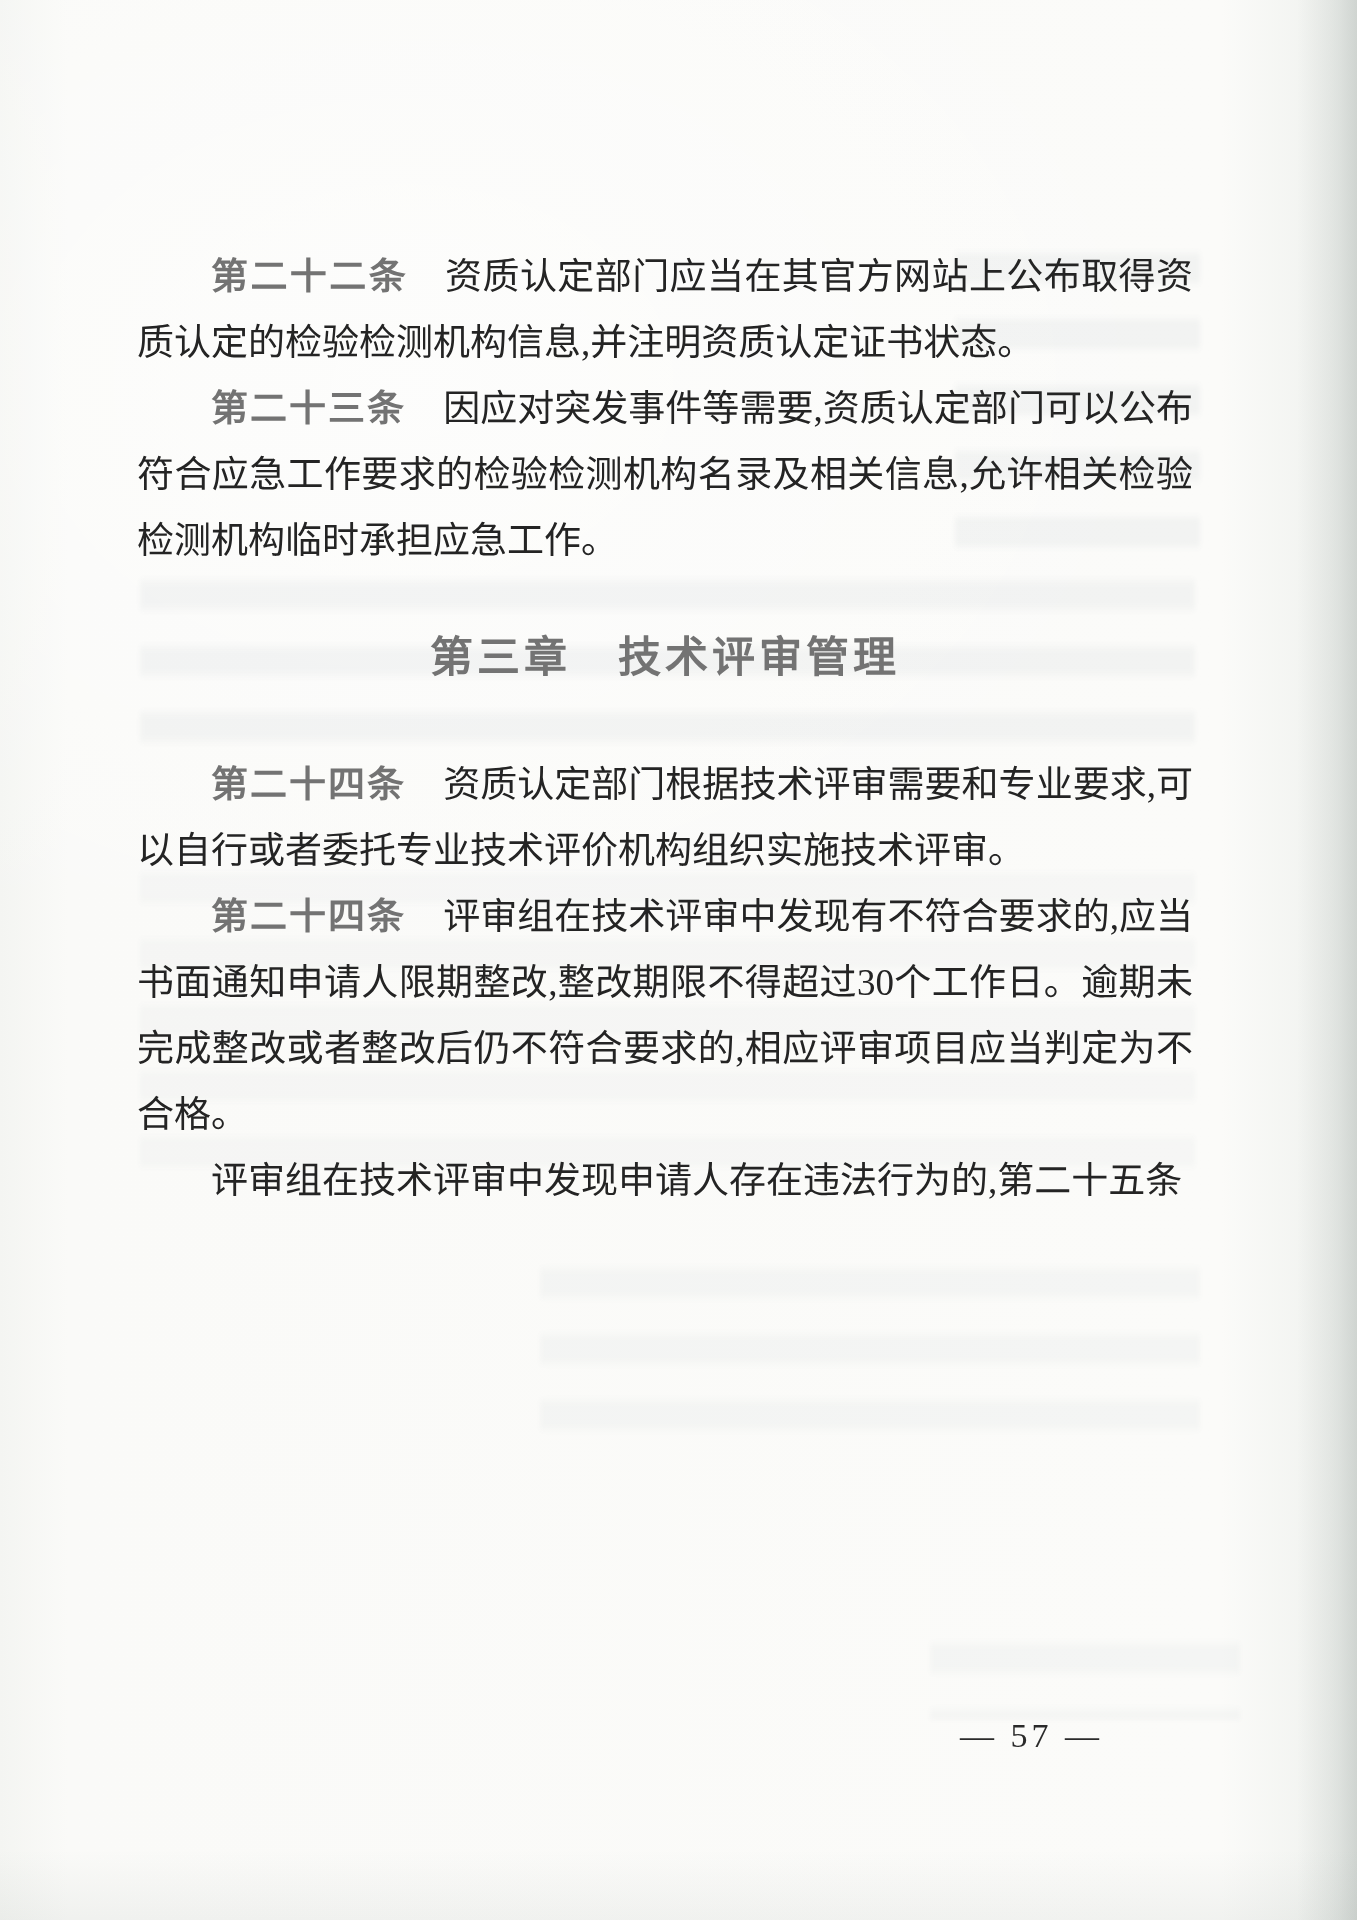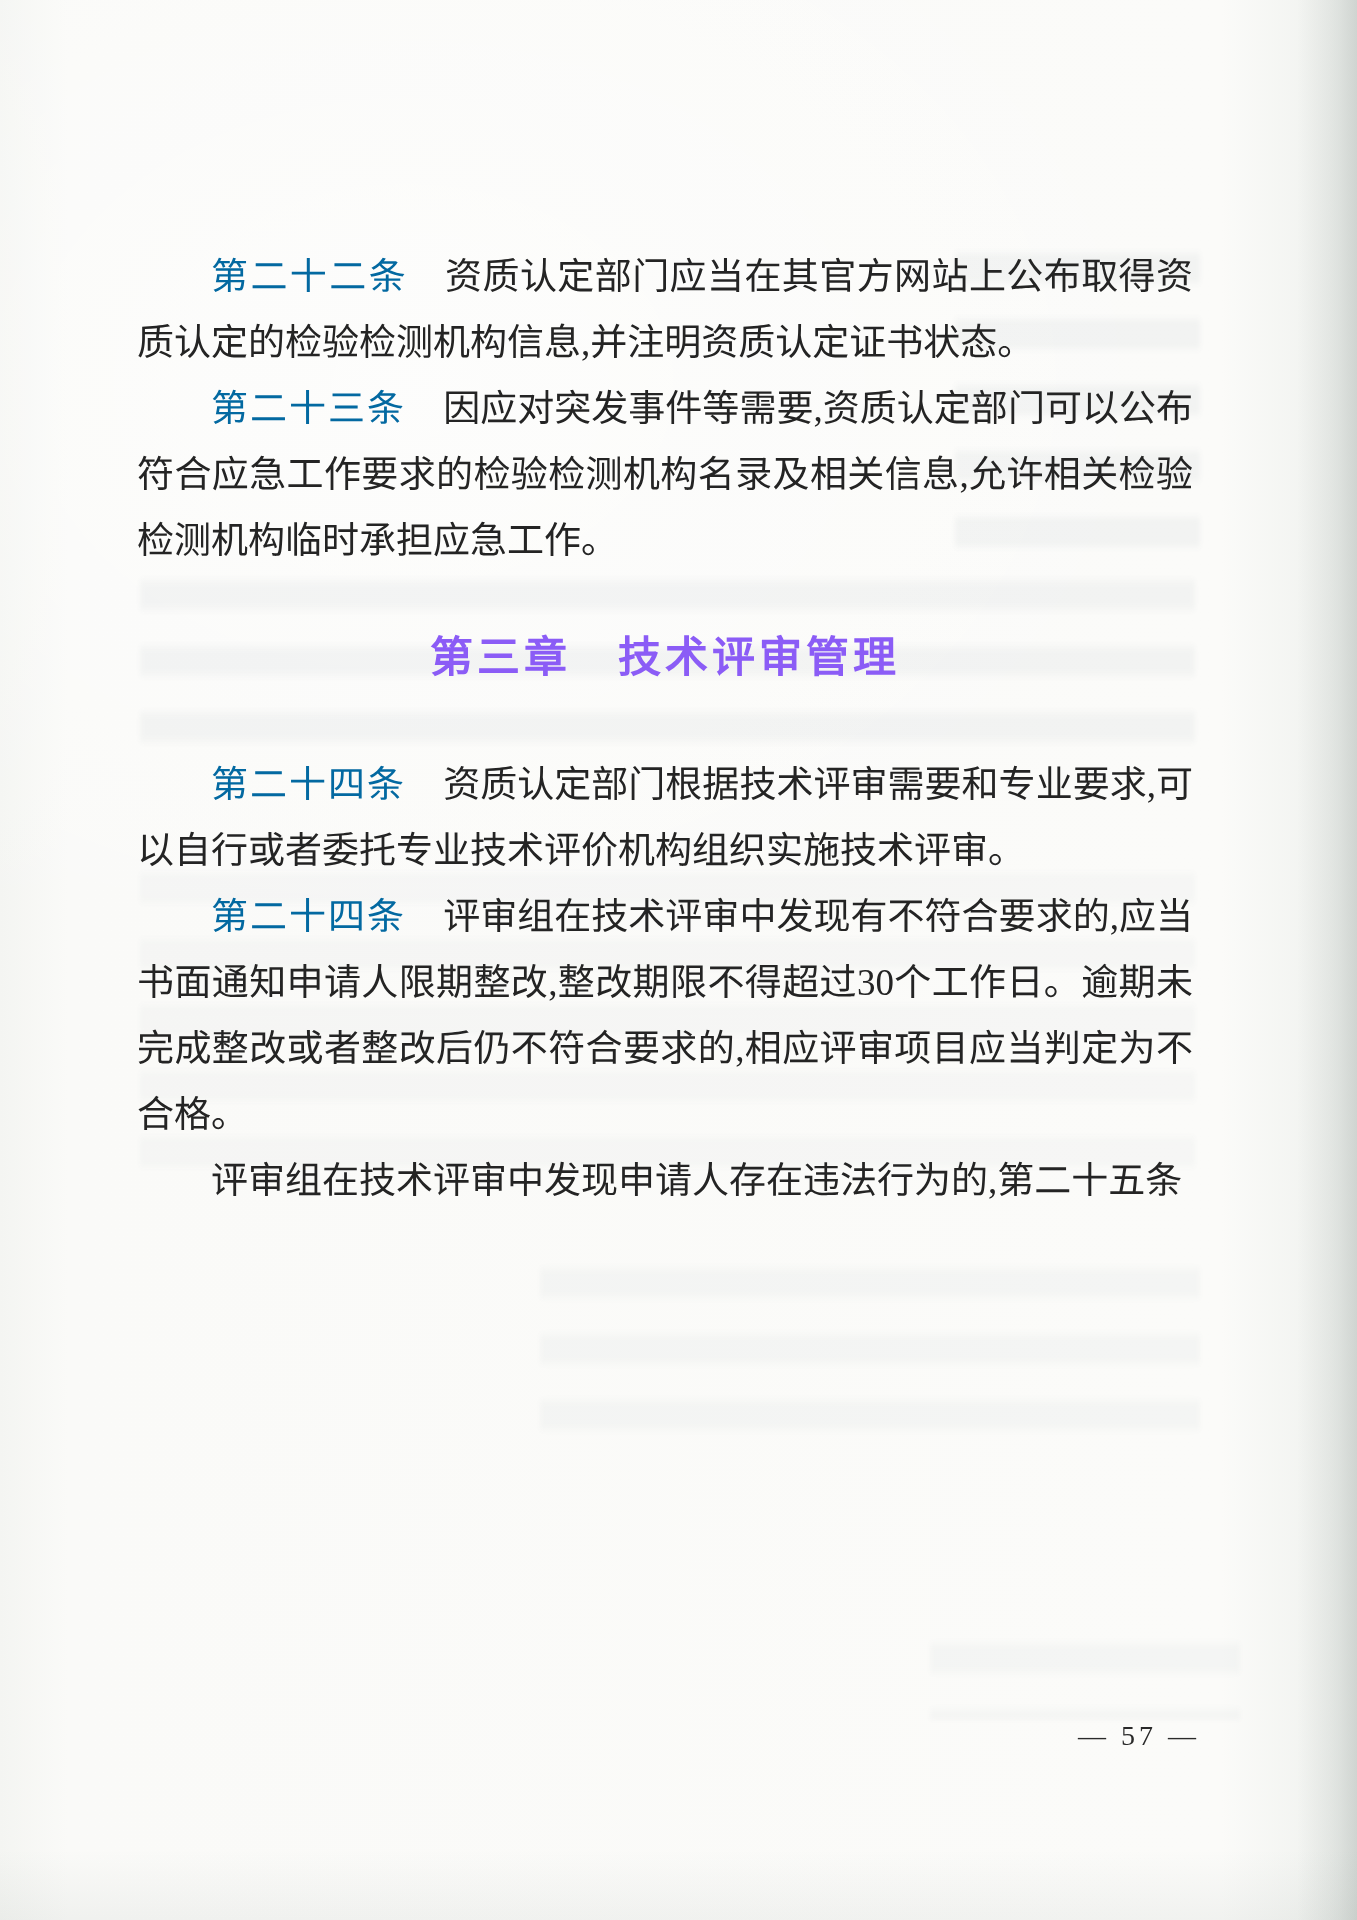--- a/index.html
+++ b/index.html
@@ -46,34 +46,34 @@
   .para{
     margin:0;
     font-size:37px;line-height:66px;
     letter-spacing:0;
     text-align:justify;
     text-indent:2em;
     color:#242424;
   }
   .article-label{
     font-family:"Liberation Sans","DejaVu Sans",sans-serif;
-    font-weight:400;color:#0369a1;
+    font-weight:700;color:#737373;
     margin-right:37px;letter-spacing:2px;
   }
   .chapter{
     margin:50px 0 62px 0;
     text-align:center;text-indent:0;
     font-family:"Liberation Sans","DejaVu Sans",sans-serif;
     font-weight:700;font-size:43px;line-height:66px;
-    letter-spacing:4px;color:#8b5cf6;
+    letter-spacing:4px;color:#737373;
   }
   .footer{
     position:absolute;left:960px;top:1712px;width:240px;
-    text-align:right;
-    font-size:28px;line-height:48px;letter-spacing:4px;color:#2a2a2a;
+    text-align:left;
+    font-size:34px;line-height:48px;letter-spacing:4px;color:#2a2a2a;
   }
 </style>
 </head>
 <body>
 
 <div class="page">
 
   <div class="bleed b1"></div>
   <div class="bleed b2"></div>
   <div class="bleed b3"></div>

